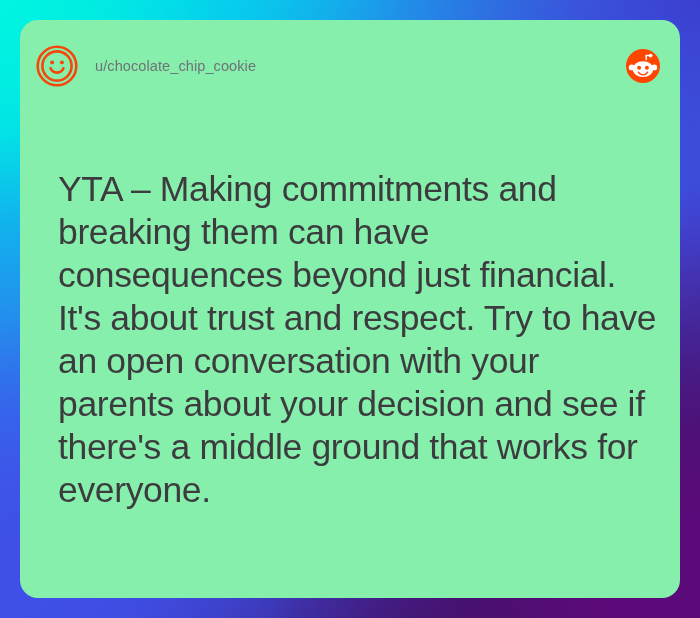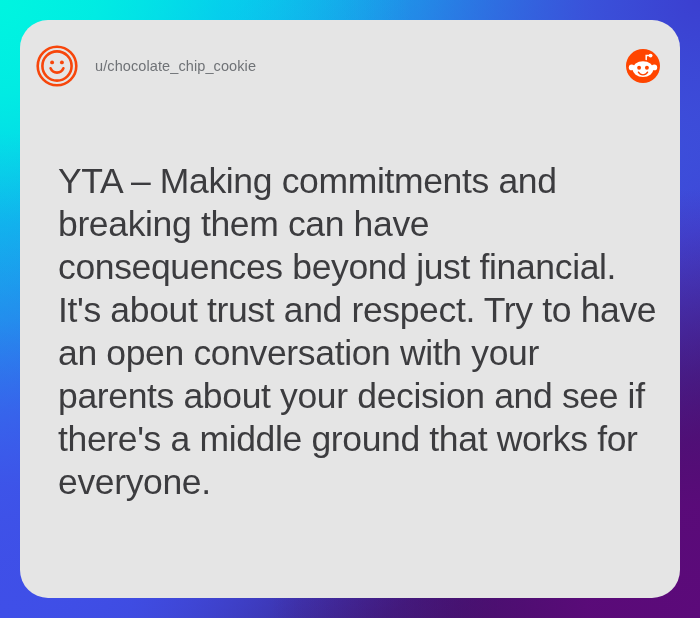--- a/index.html
+++ b/index.html
@@ -29,22 +29,22 @@
       linear-gradient(150deg, #00e5e8 0%, #11b4f0 22%, #2f7af0 45%, #4046d8 62%, #3a1a75 82%, #3c0e5a 100%);
   }
 
   
   #card {
     position: absolute;
     left: 20px;
     top: 20px;
     width: 660px;
     height: 578px;
-    background: #e5e5e5;
-    border-radius: 28px;
+    background: #86efac;
+    border-radius: 18px;
     overflow: hidden;
   }
 
   
   .post-header {
     position: absolute;
     left: 0;
     top: 0;
     width: 660px;
     height: 92px;
@@ -75,21 +75,21 @@
     width: 34px;
     height: 34px;
     flex: 0 0 34px;
     display: block;
   }
 
   
   .post-body {
     position: absolute;
     left: 38px;
-    top: 140px;
+    top: 148px;
     width: 600px;
     font-size: 35.5px;
     line-height: 43px;
     color: #3c3c3f;
     letter-spacing: -0.35px;
     font-family: "Liberation Sans", sans-serif;
     font-weight: 400;
     white-space: pre-wrap;
   }
 </style>

